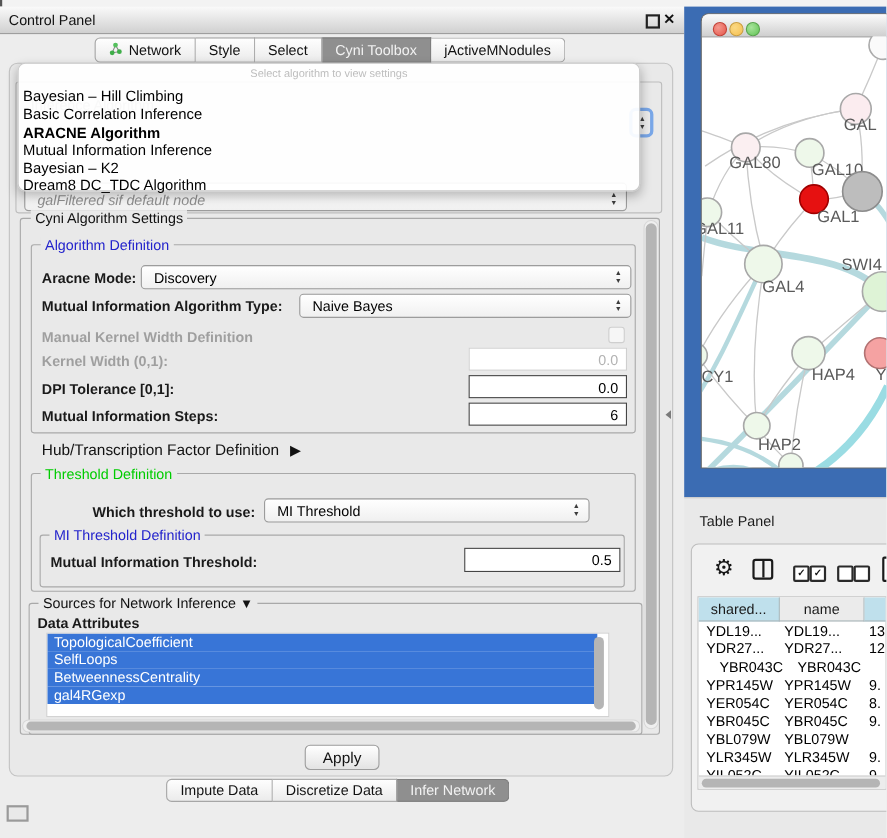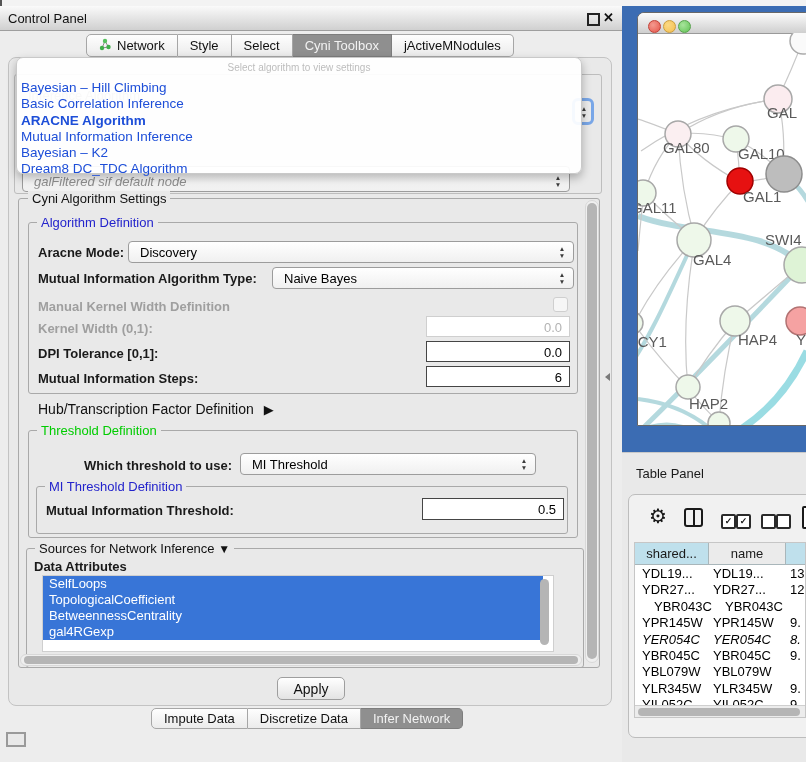--- a/index.html
+++ b/index.html
@@ -16,21 +16,21 @@
   .combo{position:absolute;background:linear-gradient(#ffffff,#f0f0f0);border:1px solid #9c9c9c;
          border-radius:4px;font-size:13px;color:#000;box-sizing:border-box;padding:3px 22px 0 11px;
          white-space:nowrap;overflow:hidden;}
   .stepper{position:absolute;right:5px;top:3px;width:12px;font-size:6.5px;line-height:7px;color:#3c3c3c;text-align:center;}
   .seg{height:23px;box-sizing:border-box;border:1px solid #a6a6a6;border-left:none;
        background:linear-gradient(#fefefe,#ebebeb);font-size:13px;display:flex;align-items:center;
        justify-content:center;padding:0 12px;color:#111;white-space:nowrap;}
   .seg.first{border-left:1px solid #a6a6a6;border-radius:5px 0 0 5px;}
   .seg.last{border-radius:0 5px 5px 0;}
   .seg.sel{background:#8f8f8f;color:#f2f2f2;border-color:#7d7d7d;}
-  .popup-item{height:16.3px;font-size:13.5px;color:#1d4ed8;padding-left:4px;white-space:nowrap;}
+  .popup-item{height:16.3px;font-size:13.5px;color:#000000;padding-left:4px;white-space:nowrap;}
   .popup-item.bold{font-weight:bold;}
   .attr-item{height:16px;font-size:13px;color:#fff;background:#3875d7;padding-left:6px;white-space:nowrap;}
   .thc{position:absolute;top:0;height:22px;box-sizing:border-box;border-right:1px solid #a9b6ba;
        border-bottom:1px solid #a9b6ba;font-size:13px;text-align:center;padding-top:3px;background:#ebebeb;color:#1a1a1a;}
   .thc.sel{background:#bfe0ec;}
   .tcell{position:absolute;font-size:13px;white-space:nowrap;color:#000;}
   .tl{position:absolute;width:13px;height:13px;border-radius:50%;top:7px;box-sizing:border-box;}
   .cbx{position:absolute;width:11px;height:11px;border:2px solid #2a2a2a;border-radius:2px;
        font-size:9px;line-height:10px;text-align:center;color:#111;font-weight:bold;background:#fff;}
   .scroll-thumb{position:absolute;background:#b5b5b5;border-radius:6px;}
@@ -158,22 +158,22 @@
   </div>
 
   <div class="groupbox" style="left:26px;top:548px;width:556px;height:118px;">
     <span class="legend" style="left:8px;color:#111;">
       <span>Sources for Network Inference</span>
       <span style="font-size:12px;">▼</span>
     </span>
   </div>
   <span class="lbl" style="left:34px;top:559px;">Data Attributes</span>
   <div class="abs" id="attr-list" style="left:42px;top:575px;width:512px;height:77px;background:#fff;border:1px solid #cfcfcf;box-sizing:border-box;overflow:hidden;">
+      <div class="attr-item" style="width: 494px;">TopologicalCoefficient</div>
       <div class="attr-item" style="width: 494px;">SelfLoops</div>
-      <div class="attr-item" style="width: 494px;">TopologicalCoefficient</div>
       <div class="attr-item" style="width: 494px;">BetweennessCentrality</div>
       <div class="attr-item" style="width: 494px;">gal4RGexp</div>
     </div>
   <div class="scroll-thumb" style="left:540px;top:579px;width:9px;height:66px;"></div>
   <div class="scroll-track" style="left:20px;top:654px;width:562px;height:12px;"></div>
   <div class="scroll-thumb" style="left:24px;top:656px;width:554px;height:8px;"></div>
 
   <div class="abs" style="left:277px;top:677px;width:68px;height:23px;border:1px solid #9e9e9e;border-radius:5px;
               background:linear-gradient(#ffffff,#e3e3e3);font-size:14px;color:#111;display:flex;align-items:center;justify-content:center;box-sizing:border-box;">
     <span>Apply</span>
@@ -297,21 +297,21 @@
         <div class="abs" style="left: 12px; top: 32.8px; width: 100%; height: 16.4px;">
           <span class="tcell" style="left: 7px; top: 1px;">YBR043C</span>
           <span class="tcell" style="left: 78px; top: 1px;">YBR043C</span>
           <span class="tcell" style="left: 155px; top: 1px;"></span>
         </div>
         <div class="abs" style="left: 0px; top: 49.2px; width: 100%; height: 16.4px;">
           <span class="tcell" style="left: 7px; top: 1px;">YPR145W</span>
           <span class="tcell" style="left: 78px; top: 1px;">YPR145W</span>
           <span class="tcell" style="left: 155px; top: 1px;">9.</span>
         </div>
-        <div class="abs" style="left: 0px; top: 65.6px; width: 100%; height: 16.4px; font-style: italic;">
+        <div class="abs" style="left: 0px; top: 65.6px; width: 100%; height: 16.4px;">
           <span class="tcell" style="left: 7px; top: 1px;">YER054C</span>
           <span class="tcell" style="left: 78px; top: 1px;">YER054C</span>
           <span class="tcell" style="left: 155px; top: 1px;">8.</span>
         </div>
         <div class="abs" style="left: 0px; top: 82px; width: 100%; height: 16.4px;">
           <span class="tcell" style="left: 7px; top: 1px;">YBR045C</span>
           <span class="tcell" style="left: 78px; top: 1px;">YBR045C</span>
           <span class="tcell" style="left: 155px; top: 1px;">9.</span>
         </div>
         <div class="abs" style="left: 0px; top: 98.4px; width: 100%; height: 16.4px;">

